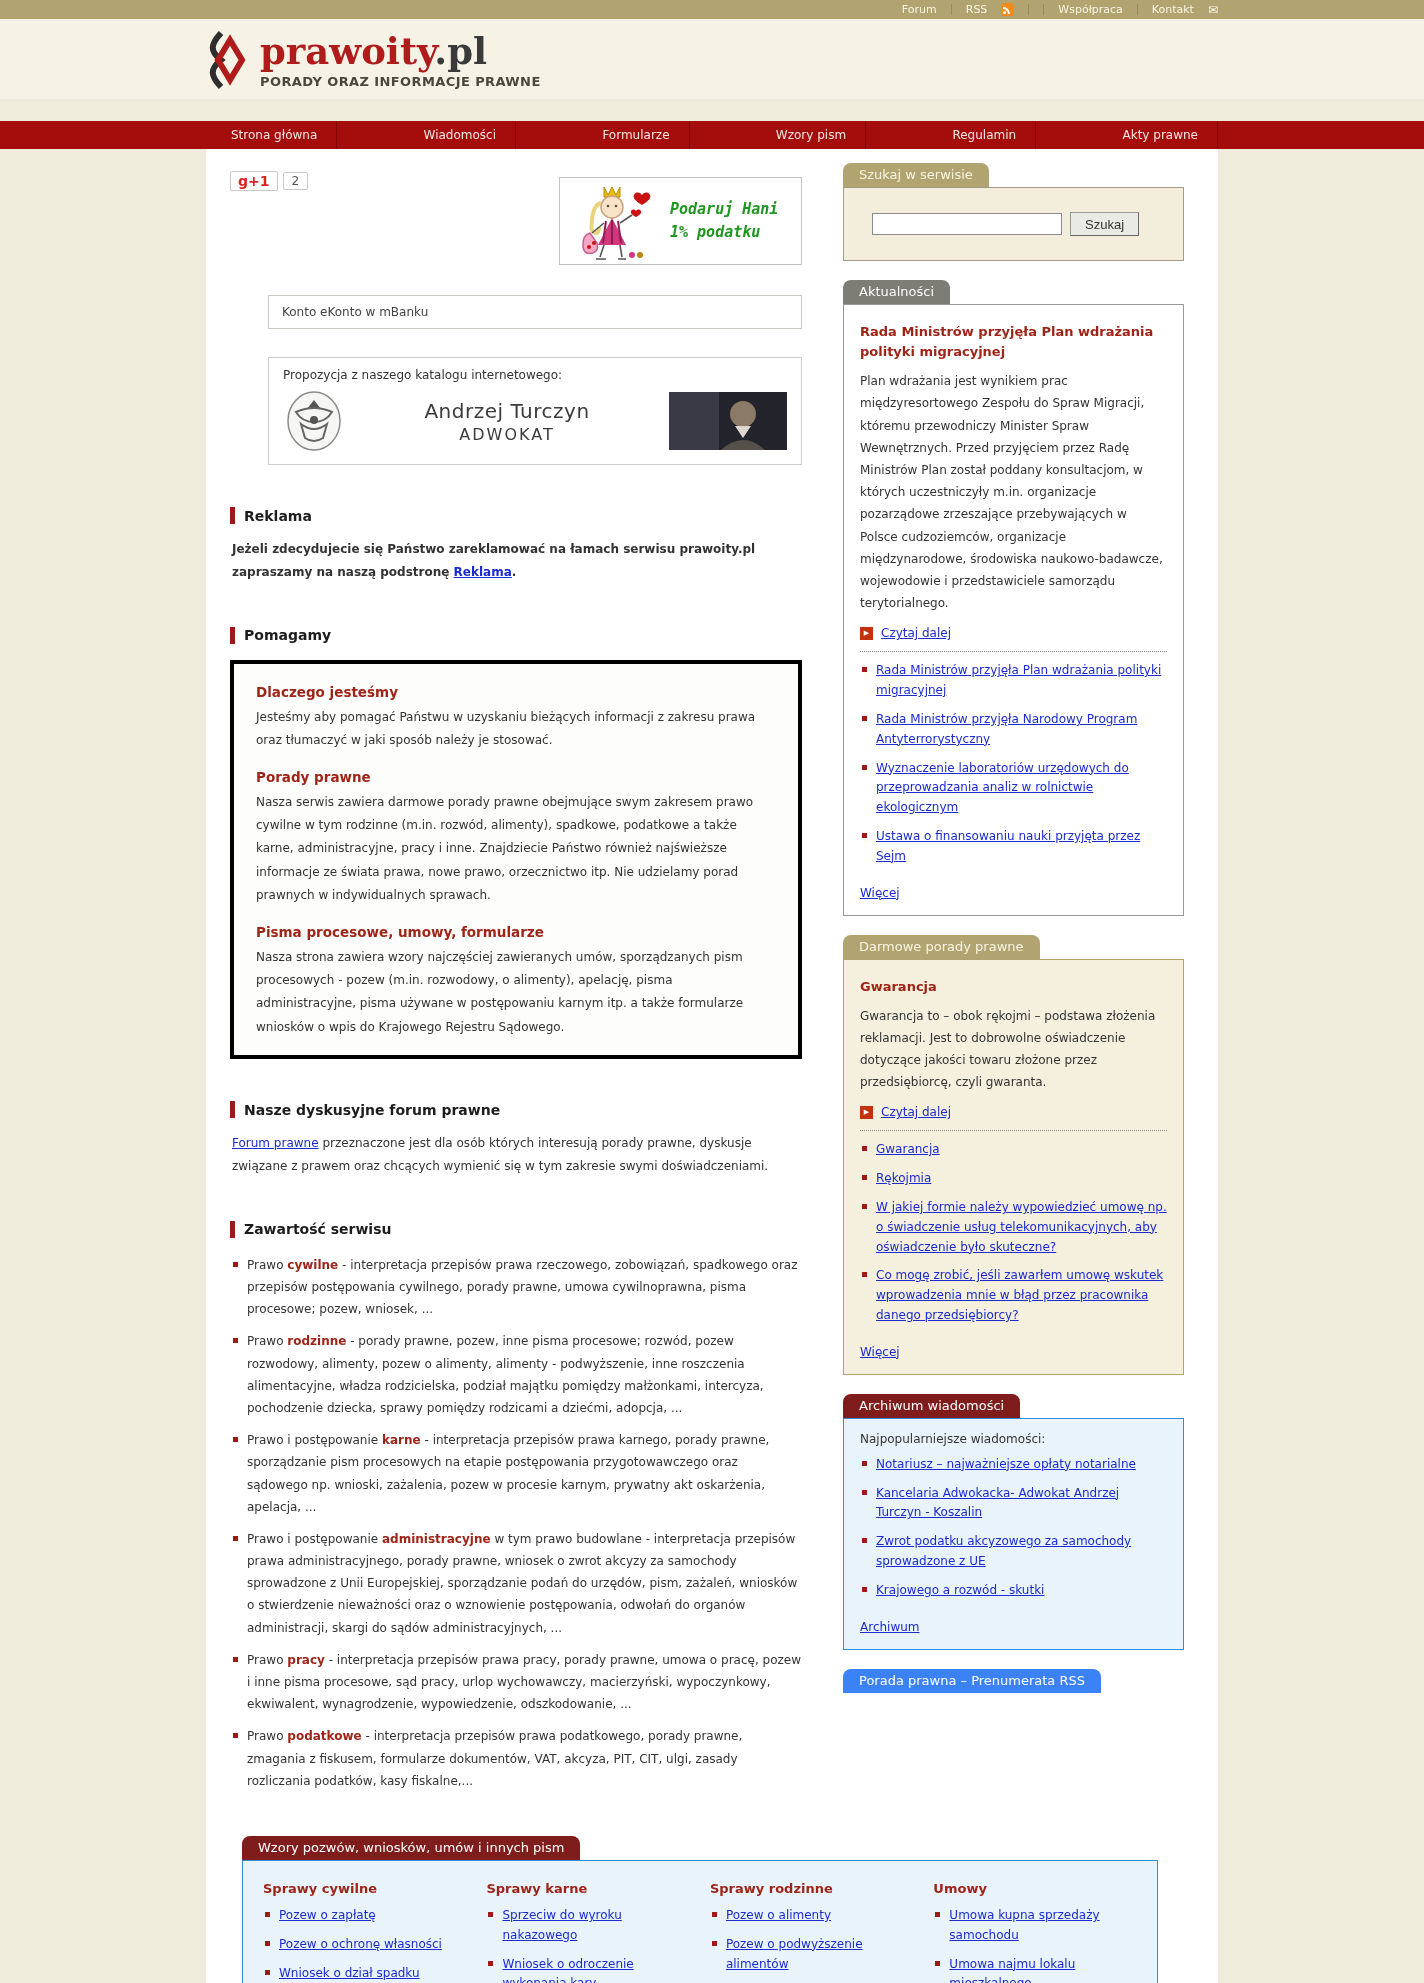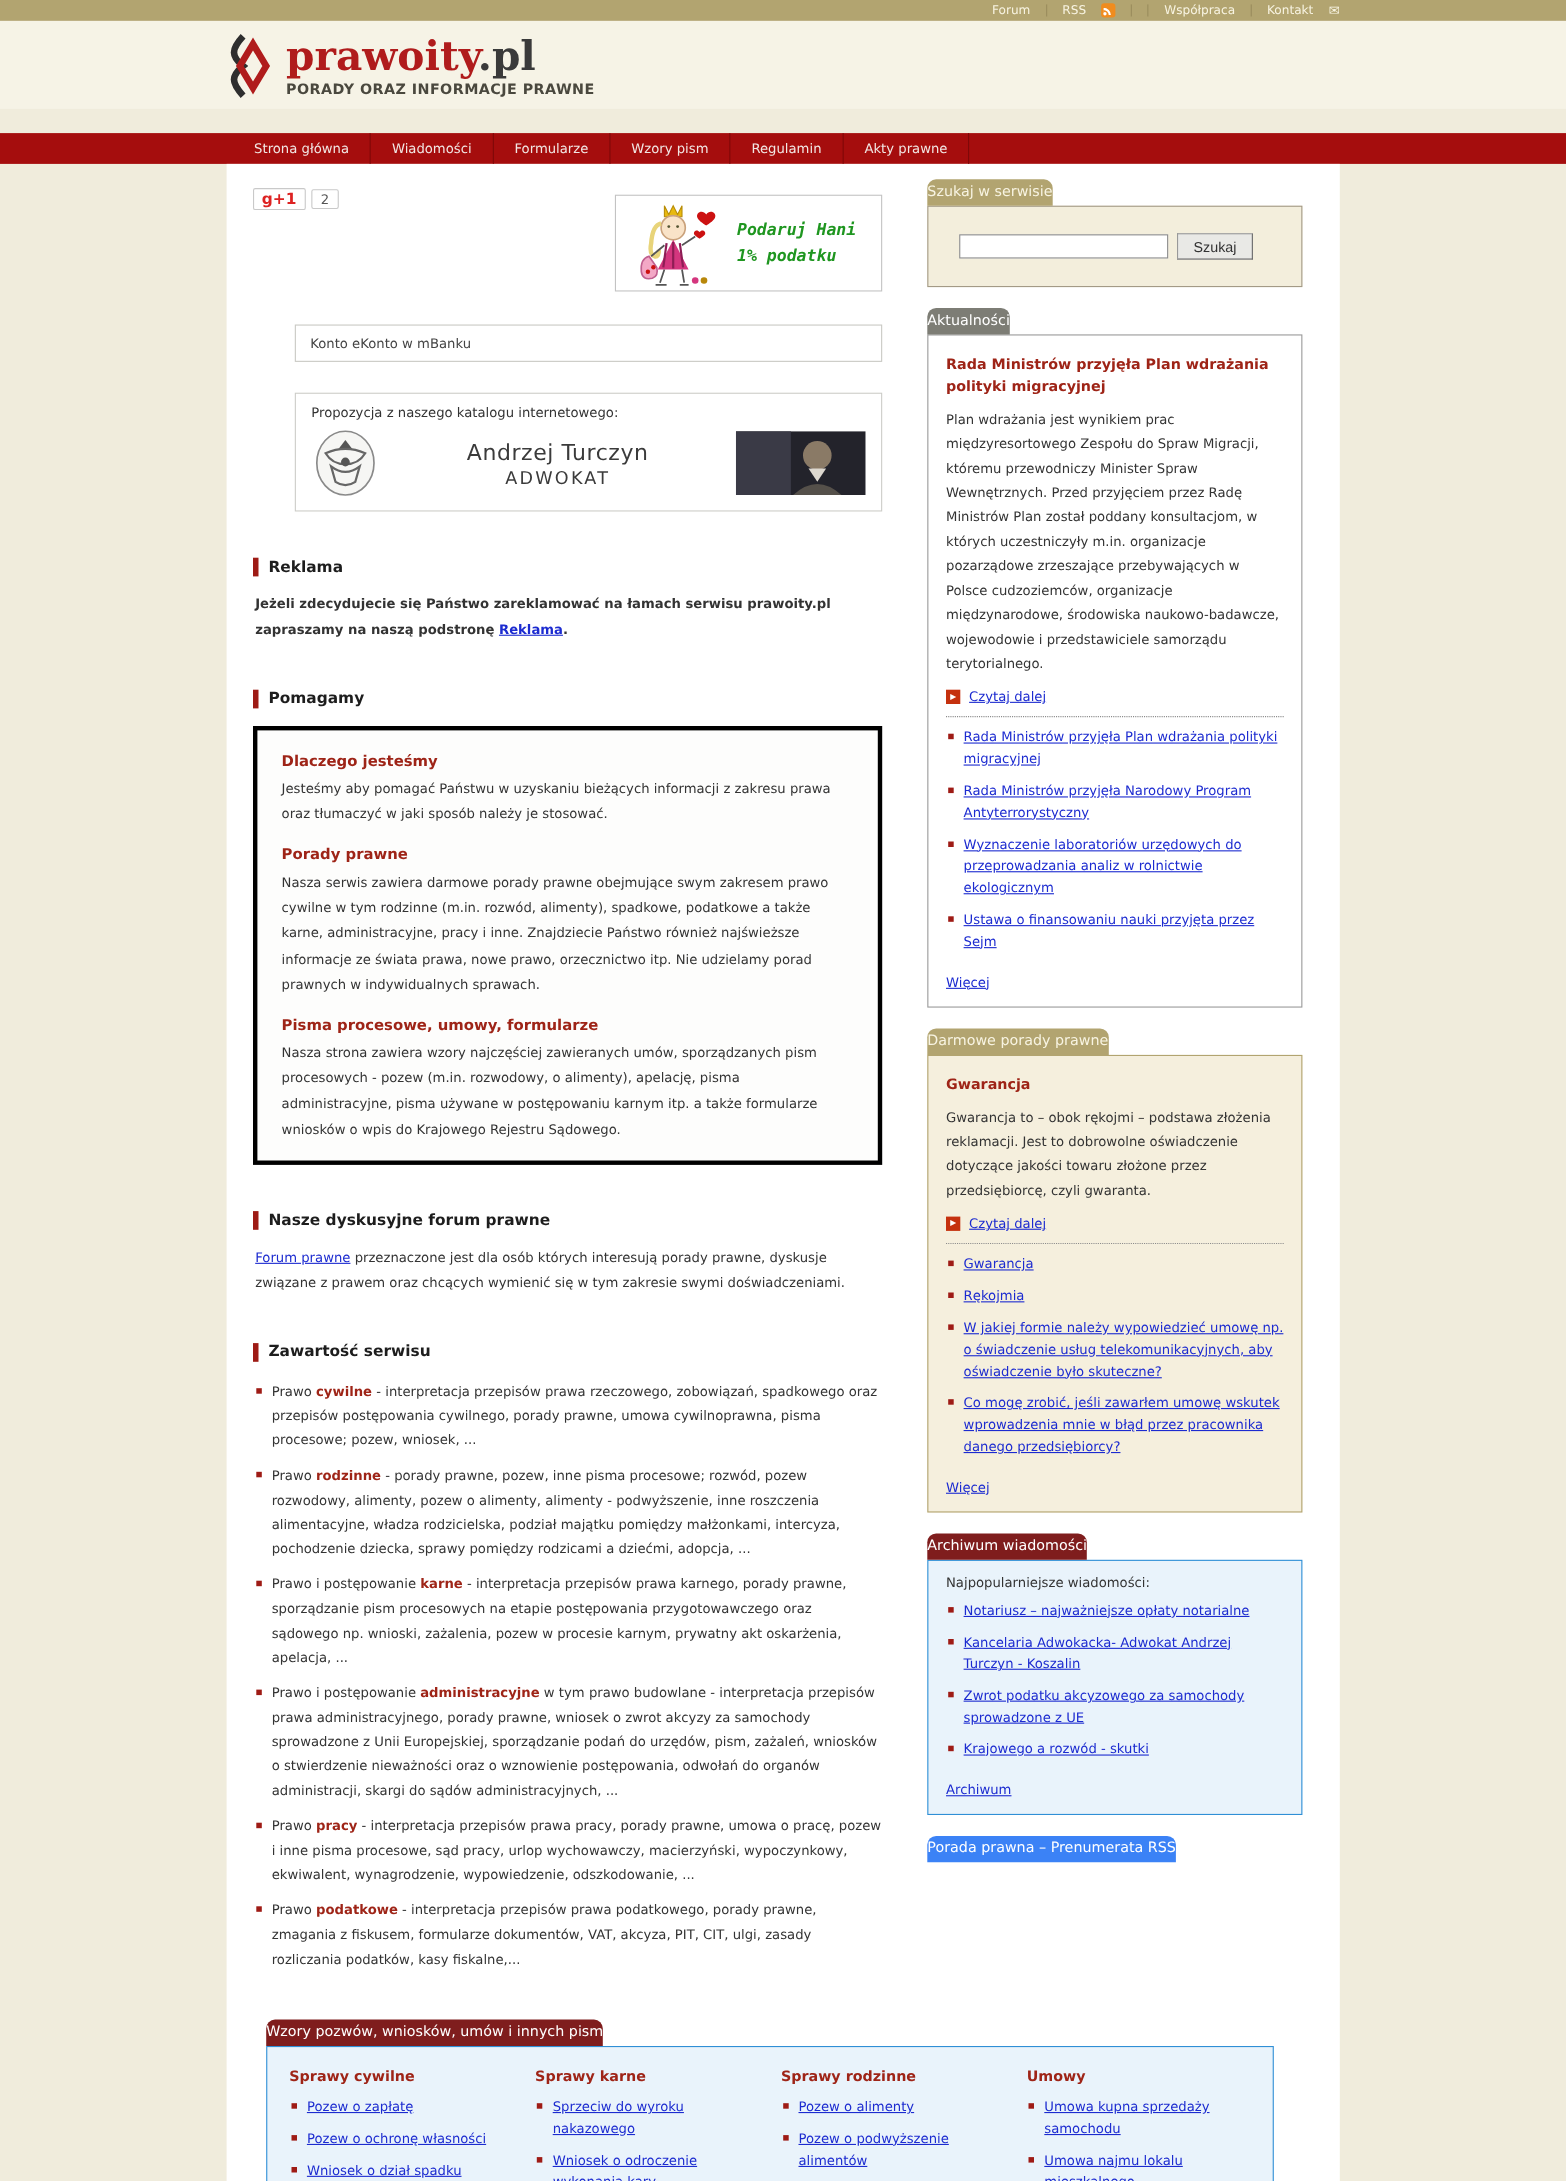--- a/index.html
+++ b/index.html
@@ -24,21 +24,21 @@
   
   .header { background:#f6f3e6; padding:12px 0 10px; }
   .header-inner { width:1012px; margin:0 auto; display:flex; align-items:flex-start; gap:12px; }
   .logo-text .big { font-family:"DejaVu Serif","Liberation Serif",serif; font-weight:bold; font-size:37px; line-height:1.1; }
   .logo-text .big .red { color:#b01c1c; }
   .logo-text .big .dark { color:#3a3a3a; }
   .logo-text .tagline { font-size:13px; font-weight:bold; color:#4a483e; letter-spacing:.4px; margin-top:2px; }
 
   
   .navwrap { margin-top:22px; background:#a50d0d; }
-  .nav-inner { width:1012px; margin:0 auto; display:flex; height:28px; align-items:stretch; }
+  .nav-inner { width:1012px; margin:0 auto; display:flex; height:28px; align-items:stretch;justify-content:space-between; }
   .nav-inner a { color:#f2e7e4; text-decoration:none; font-size:12px; line-height:28px; padding:0 19px; border-right:1px solid #7f0808; }
   .nav-inner a:first-child { margin-left:6px; }
 
   
   .main { width:1012px; margin:0 auto; background:#fff; padding:14px 24px 26px; }
   .cols { display:flex; }
   .col-left { width:572px; }
   .col-right { width:341px; margin-left:41px; }
 
   
@@ -66,21 +66,21 @@
   .pomagamy-box { margin-top:16px; border:4px solid #000000; background:#fdfdfc; padding:4px 22px 16px; }
   .pomagamy-box h3 { color:#9e2417; font-size:13.5px; margin:16px 0 4px; }
   .pomagamy-box p { margin:6px 0 0; line-height:1.95; }
 
   .toc-list { list-style:none; margin:16px 0 0 2px; padding:0; }
   .toc-list li { position:relative; padding-left:15px; margin:10px 0; line-height:1.85; }
   .toc-list li::before { content:""; position:absolute; left:1px; top:8px; width:5px; height:5px; background:#9e1b15; }
   .kw { color:#9e2417; font-weight:bold; }
 
   
-  .tab { display:inline-block; border-radius:8px 8px 0 0; padding:4px 0 5px; font-size:13px; color:#fff; margin-left:0; }
+  .tab { display:inline-block; border-radius:8px 8px 0 0; padding:4px 16px 5px; font-size:13px; color:#fff; margin-left:0; }
   .tab.tan { background:#b2a470; color:#f8f4e2; }
   .tab.gray { background:#7d7d75;text-align:center; }
   .tab.blue { background:#7f1d1d; }
   .tab.orange { background:#3b82f6; }
   .panel { border:1px solid #999; padding:13px 16px 15px; margin-bottom:19px; }
   .panel.search { background:#f3eedc; border-color:#a39a86; padding:24px 16px; }
   .panel.cream { background:#f5efdd; border-color:#b2a470; }
   .panel.lblue { background:#e9f3fb; border-color:#2f8fd6; }
   .panel.lorange { background:#fdf3df; border-color:#efa11c; }
   .search-row { display:flex; align-items:center; gap:8px; margin-left:12px; }

